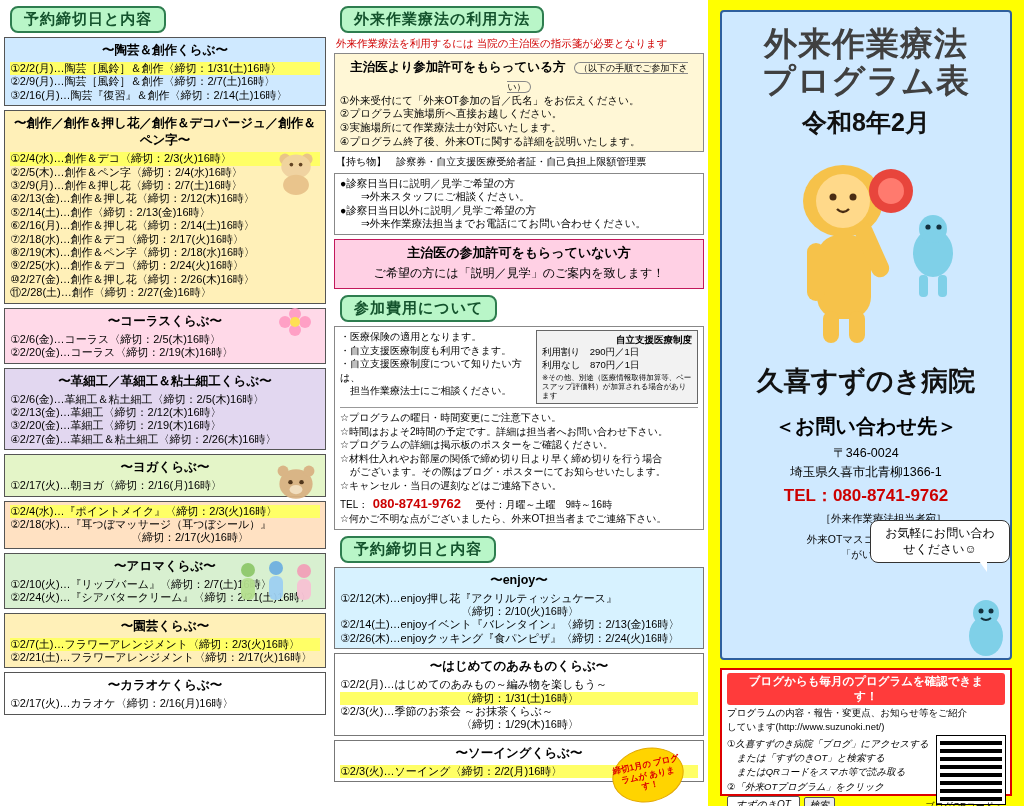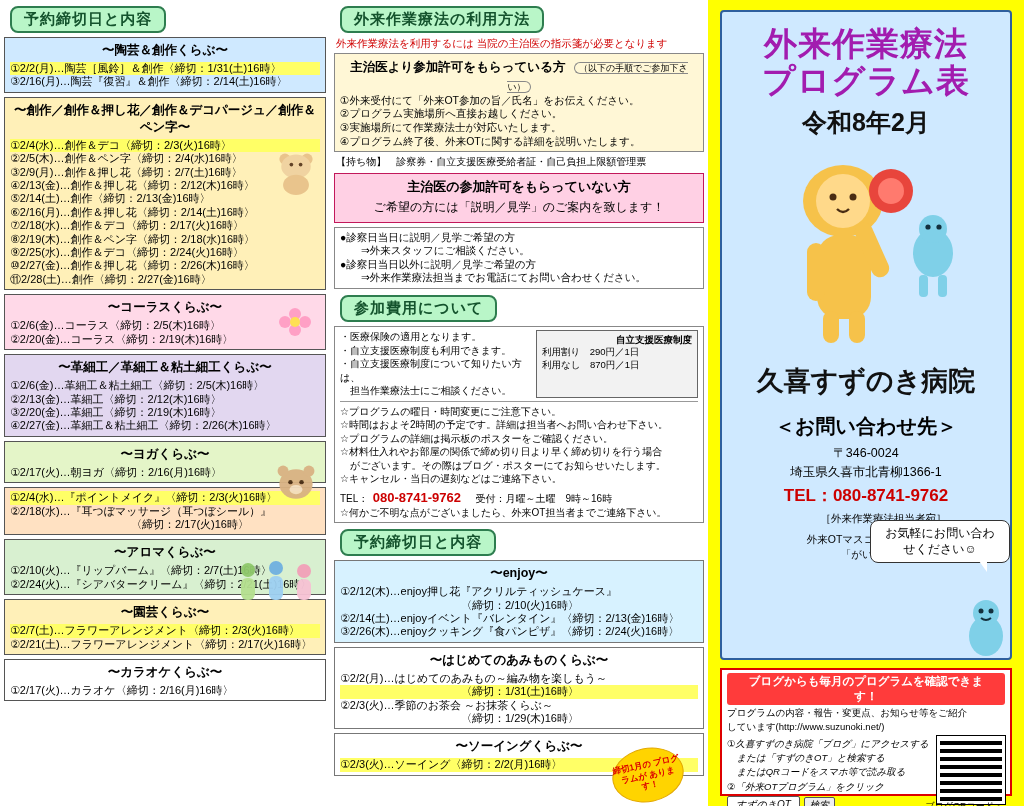--- a/index.html
+++ b/index.html
@@ -85,21 +85,21 @@
   .tel{font-weight:bold;font-size:13px;color:#c00;}
 
   
   .poster{
     position:absolute;left:12px;top:10px;width:292px;height:650px;
     background:#cfe9ff;border:2px solid #2e5f9e;border-radius:4px;
     box-sizing:border-box;
     text-align:center;
   }
   .poster h1{
-    margin:14px 0 0 0;font-size:33px;line-height:1.12;color:#a21caf;
+    margin:14px 0 0 0;font-size:33px;line-height:1.12;color:#404040;
     font-weight:bold;letter-spacing:1px;
   }
   .poster h2{
     margin:6px 0 0 0;font-size:25px;color:#111;font-weight:bold;
   }
   .hospital{
     font-size:27px;font-weight:bold;color:#111;margin-top:6px;
   }
   .contact{font-size:20px;font-weight:bold;margin-top:14px;}
   .addr{font-size:12.5px;line-height:1.5;margin-top:4px;}
@@ -163,20 +163,21 @@
 
 <div class="page">
 
   <div class="col col1">
     <div class="secthead">予約締切日と内容</div>
 
     <div id="col1-groups">
         <div class="block b-togei">
           <div class="title">〜陶芸＆創作くらぶ〜</div>
           <div class="row hl">①2/2(月)…陶芸［風鈴］＆創作〈締切：1/31(土)16時〉</div>
+          <div class="row">②2/9(月)…陶芸［風鈴］＆創作〈締切：2/7(土)16時〉</div>
           <div class="row">③2/16(月)…陶芸『復習』＆創作〈締切：2/14(土)16時〉</div>
         </div>
         <div class="block b-sosaku">
           <div class="title">〜創作／創作＆押し花／創作＆デコパージュ／創作＆ペン字〜</div>
           <div class="row hl">①2/4(水)…創作＆デコ〈締切：2/3(火)16時〉</div>
           <div class="row">②2/5(木)…創作＆ペン字〈締切：2/4(水)16時〉</div>
           <div class="row">③2/9(月)…創作＆押し花〈締切：2/7(土)16時〉</div>
           <div class="row">④2/13(金)…創作＆押し花〈締切：2/12(木)16時〉</div>
           <div class="row">⑤2/14(土)…創作〈締切：2/13(金)16時〉</div>
           <div class="row">⑥2/16(月)…創作＆押し花〈締切：2/14(土)16時〉</div>
@@ -271,48 +272,49 @@
       <div id="usage-steps">
           <div class="note">①外来受付にて「外来OT参加の旨／氏名」をお伝えください。</div>
           <div class="note">②プログラム実施場所へ直接お越しください。</div>
           <div class="note">③実施場所にて作業療法士が対応いたします。</div>
           <div class="note">④プログラム終了後、外来OTに関する詳細を説明いたします。</div>
         </div>
     </div>
 
     <div class="row" style="font-size:10px;margin:0 0 4px 2px;">【持ち物】　診察券・自立支援医療受給者証・自己負担上限額管理票</div>
 
-    <div class="block b-pink">
-      <div class="title" style="font-size:13px;">主治医の参加許可をもらっていない方</div>
-      <div class="title" style="font-size:12px;font-weight:normal;">ご希望の方には「説明／見学」のご案内を致します！</div>
-    </div>
-
     <div class="block b-white">
       <div id="white-lines">
           <div class="note">●診察日当日に説明／見学ご希望の方</div>
           <div class="note">　　⇒外来スタッフにご相談ください。</div>
           <div class="note">●診察日当日以外に説明／見学ご希望の方</div>
           <div class="note">　　⇒外来作業療法担当までお電話にてお問い合わせください。</div>
         </div>
+    </div>
+
+    <div class="block b-pink">
+      <div class="title" style="font-size:13px;">主治医の参加許可をもらっていない方</div>
+      <div class="title" style="font-size:12px;font-weight:normal;">ご希望の方には「説明／見学」のご案内を致します！</div>
     </div>
 
     <div class="secthead">参加費用について</div>
 
     <div class="block b-hiyou">
       <div class="flex">
         <div style="flex:1;" id="fee-notes">
             <div class="caution">・医療保険の適用となります。</div>
             <div class="caution">・自立支援医療制度も利用できます。</div>
             <div class="caution">・自立支援医療制度について知りたい方は、</div>
             <div class="caution">　担当作業療法士にご相談ください。</div>
           </div>
         <div class="gray-box" style="width:150px;">
           <div style="text-align:right;font-weight:bold;">自立支援医療制度</div>
           <div>利用割り　290円／1日</div>
           <div>利用なし　870円／1日</div>
+          <div style="font-size:7.5px;line-height:1.2;margin-top:2px;">※その他、別途（医療情報取得加算等、ベースアップ評価料）が加算される場合があります</div>
         </div>
       </div>
       <div class="divider"></div>
       <div id="cautions" class="caution">
           <div class="caution">☆プログラムの曜日・時間変更にご注意下さい。</div>
           <div class="caution">☆時間はおよそ2時間の予定です。詳細は担当者へお問い合わせ下さい。</div>
           <div class="caution">☆プログラムの詳細は掲示板のポスターをご確認ください。</div>
           <div class="caution">☆材料仕入れやお部屋の関係で締め切り日より早く締め切りを行う場合</div>
           <div class="caution">　がございます。その際はブログ・ポスターにてお知らせいたします。</div>
           <div class="caution">☆キャンセル・当日の遅刻などはご連絡下さい。</div>

